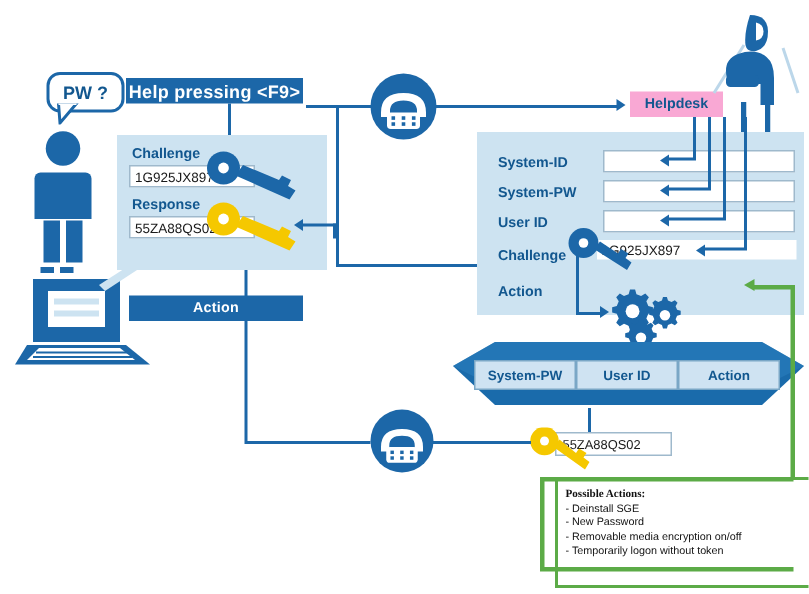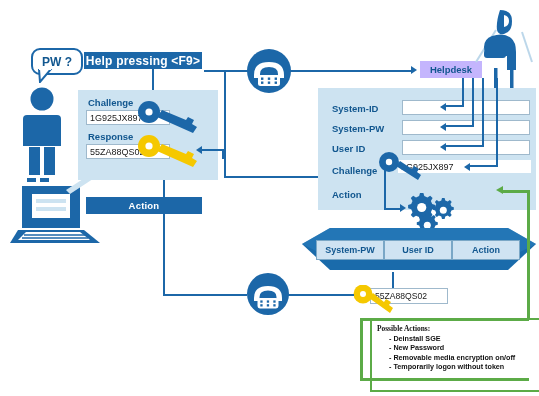--- a/index.html
+++ b/index.html
@@ -4,21 +4,21 @@
 <style>
   html,body{margin:0;padding:0;background:#ffffff;}
   body{width:539px;height:396px;position:relative;overflow:hidden;
        font-family:"Liberation Sans",sans-serif;}
   #stage{position:absolute;left:0;top:0;width:539px;height:396px;background:#ffffff;}
   .abs{position:absolute;}
 
   
   .bluebar{background:#1c67a8;color:#ffffff;font-weight:bold;display:flex;
            align-items:center;justify-content:center;letter-spacing:.2px;}
-  .ltbar{background:#c4b5fd;color:#12578f;font-weight:bold;display:flex;
+  .ltbar{background:#f9a8d4;color:#12578f;font-weight:bold;display:flex;
          align-items:center;justify-content:center;}
   .panel{background:#cde3f1;}
   .fieldbox{background:#ffffff;border:1px solid #9fb9cc;}
   .fieldval{background:#ffffff;border:1px solid #9fb9cc;color:#1a1a1a;
             font-size:9px;display:flex;align-items:center;padding-left:3px;
             font-family:"Liberation Sans",sans-serif;}
   .lbl{color:#12578f;font-weight:bold;font-size:9.5px;
        font-family:"Liberation Sans",sans-serif;white-space:nowrap;}
 
   
@@ -40,21 +40,21 @@
   .bubble{border:2px solid #1c67a8;border-radius:9px;background:#ffffff;
           color:#12578f;font-weight:bold;font-size:12px;
           display:flex;align-items:center;justify-content:center;}
 
   
   .legend{border:2.5px solid #5cab47;background:#ffffff;}
   .legend h5{margin:0;font-size:7.4px;color:#111;font-weight:bold;
              font-family:Liberation Serif, serif;}
   .legend li{font-size:7.2px;color:#111;list-style:none;white-space:nowrap;
              font-family:"Liberation Sans",sans-serif;line-height:9.4px;}
-  .legend ul{margin:1px 0 0 12px;padding:0;font-weight:bold;}
+  .legend ul{margin:1px 0 0 0;padding:0;}
 
   .hexband{position:absolute;}
 </style>
 </head>
 <body>
 
 <div id="stage">
 
   <svg class="abs" style="left:128px;top:98px;" width="90" height="80">
     <g opacity="0.5">

